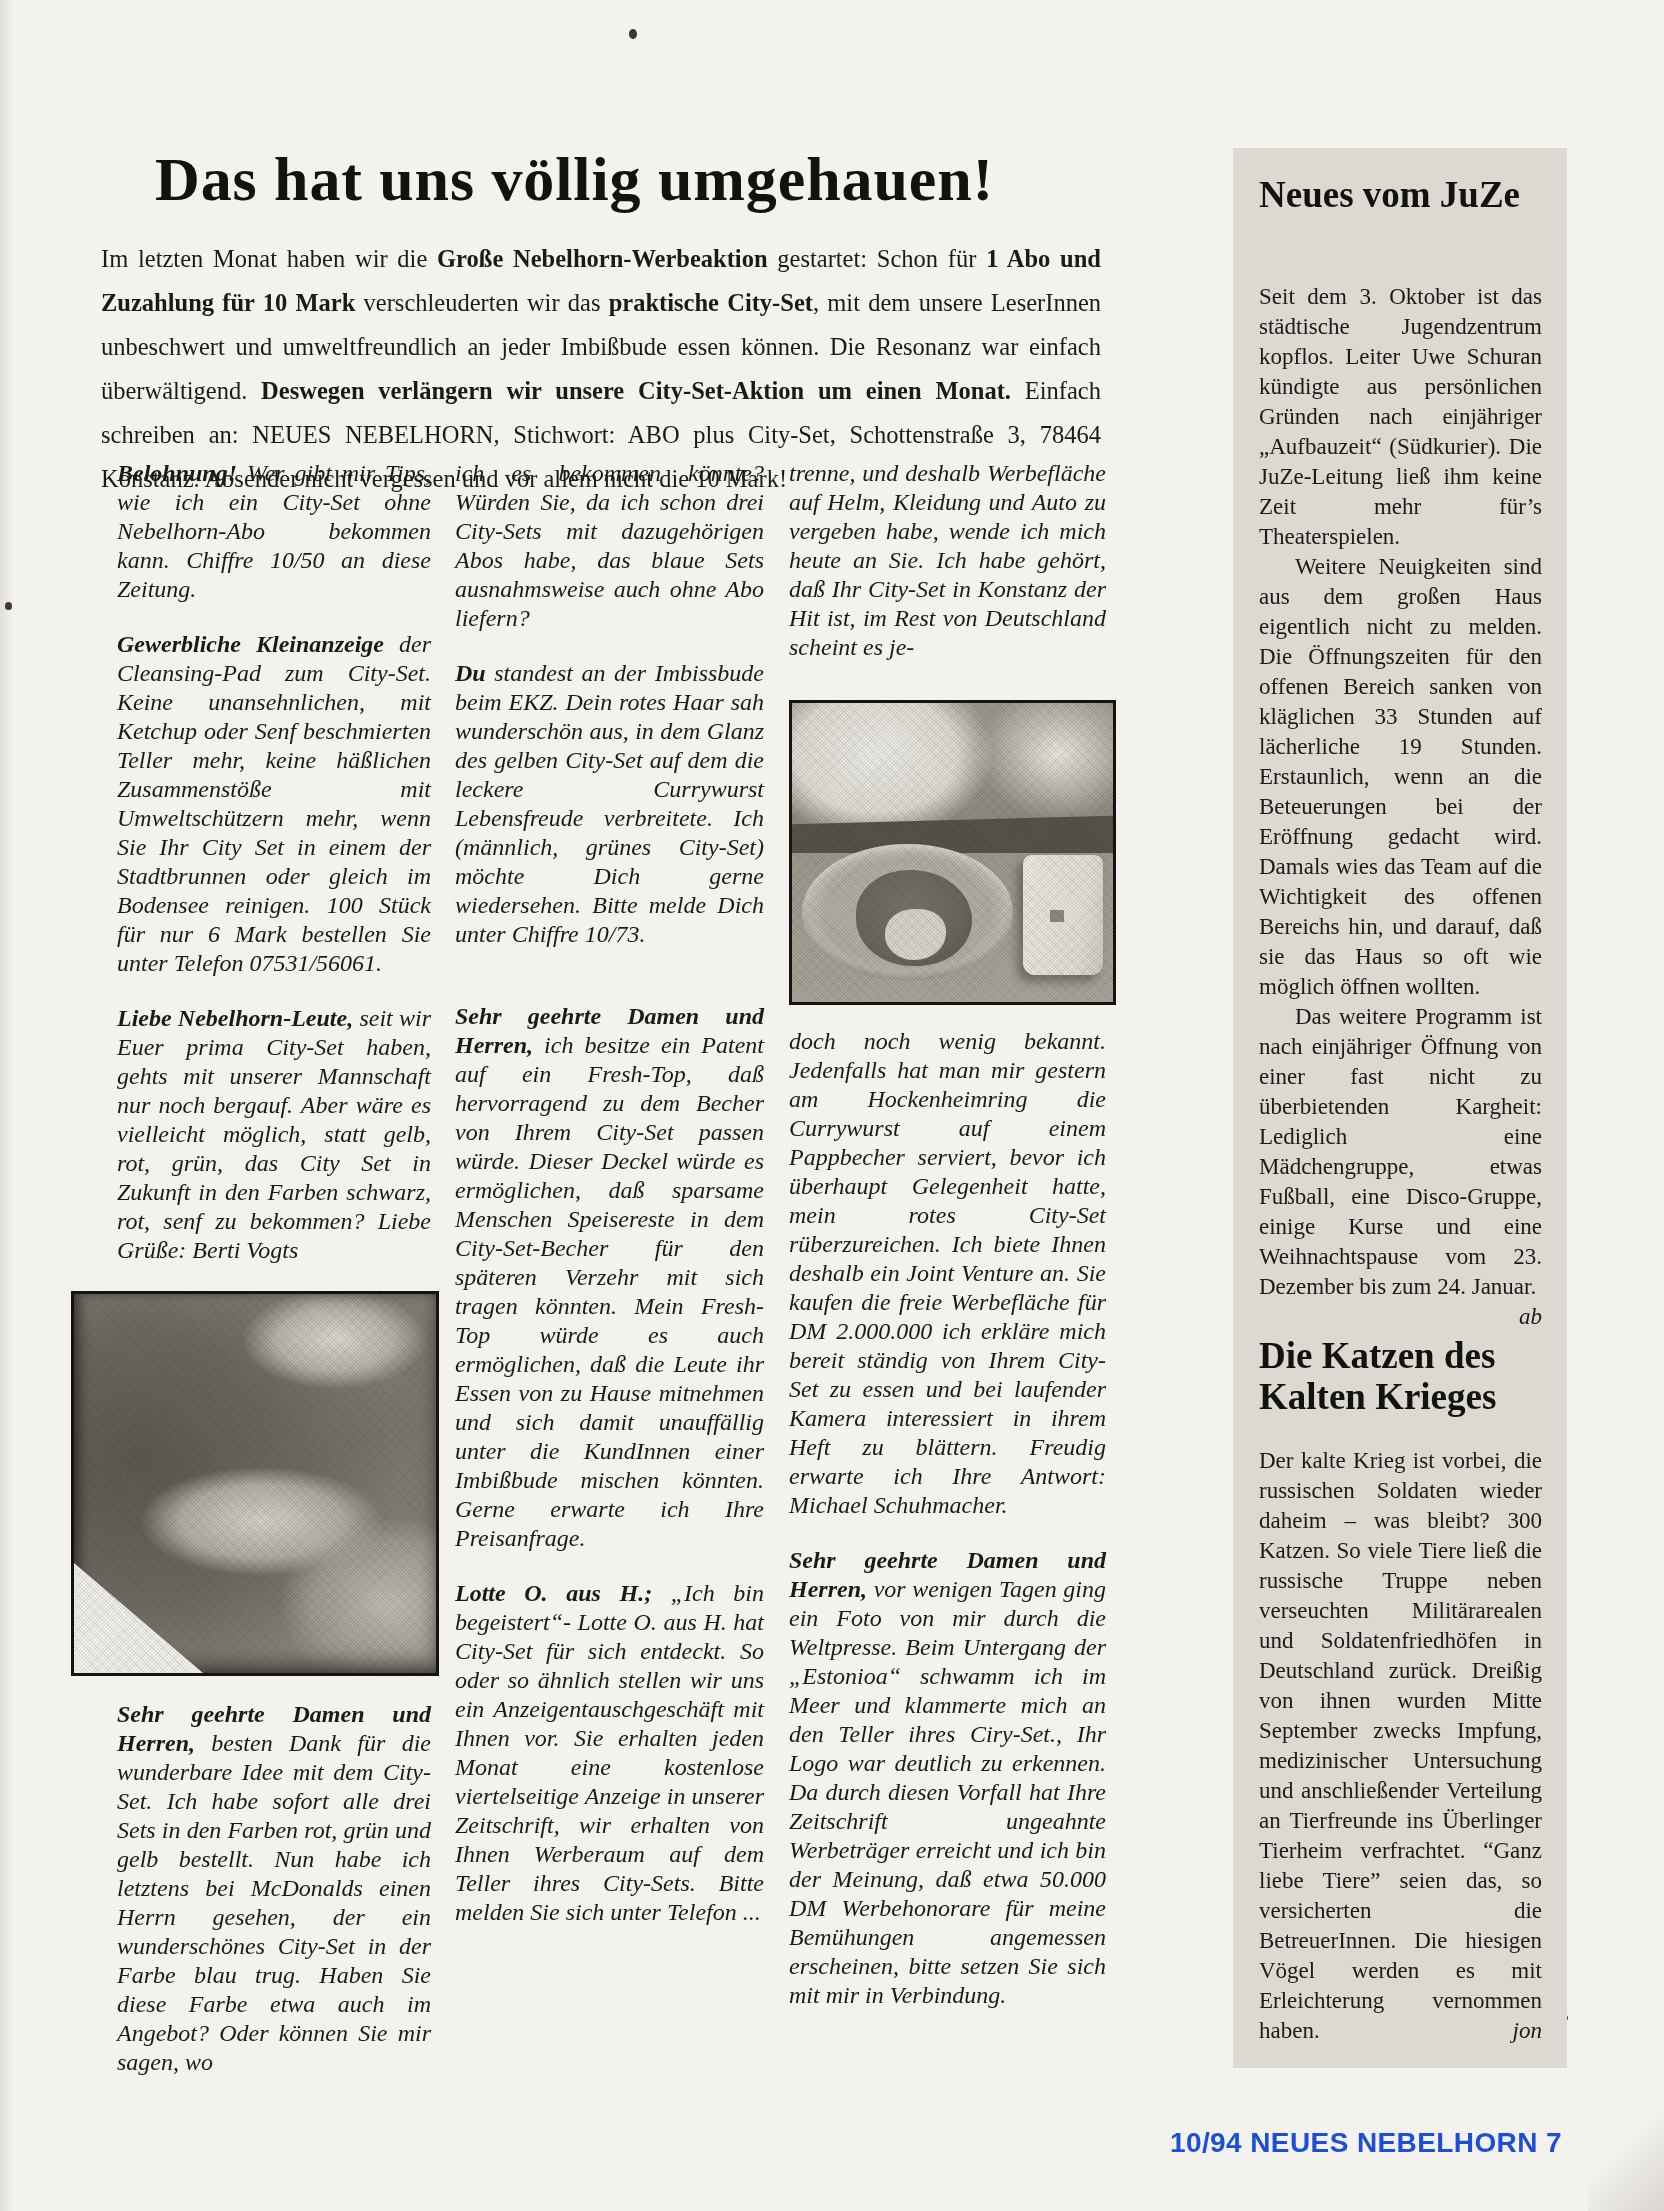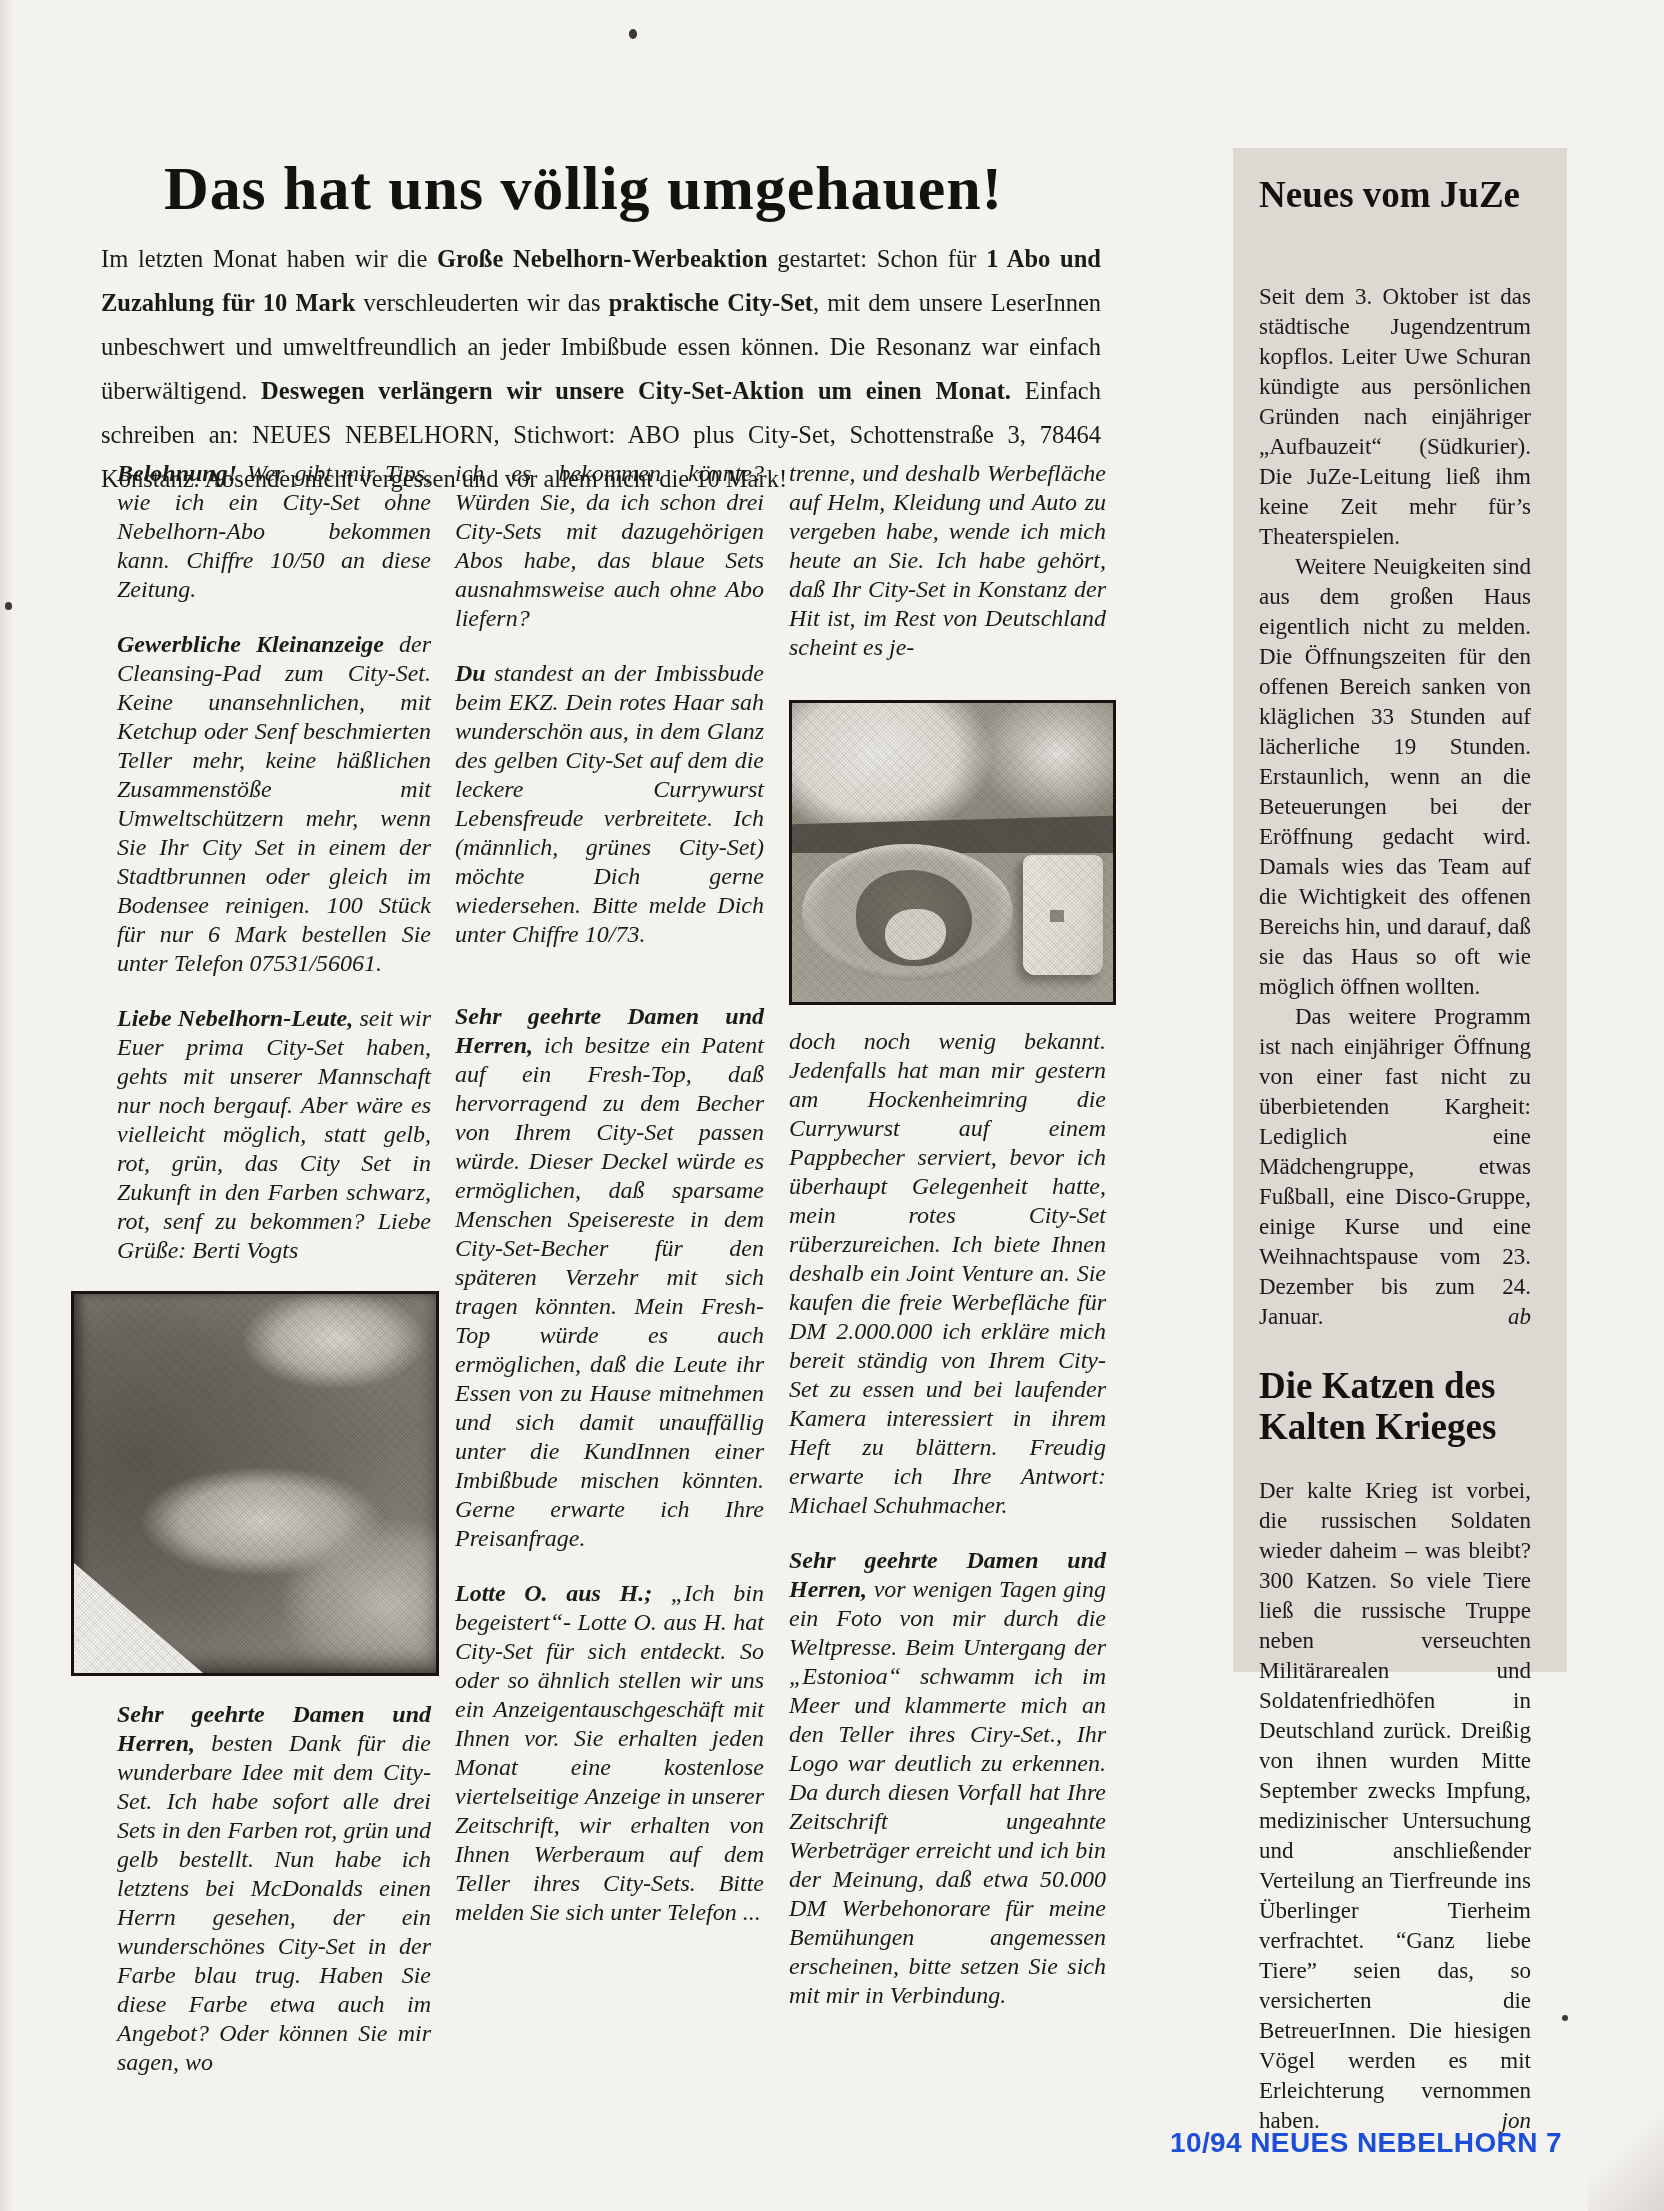--- a/index.html
+++ b/index.html
@@ -15,21 +15,21 @@
   .corner-shade{
     position:absolute;right:0;bottom:0;width:77px;height:112px;
     background:linear-gradient(315deg,#d9d6d1 0%,rgba(217,214,209,0) 60%);
   }
   .artifact{position:absolute;background:#3c3933;border-radius:50%;}
   .dot-a{left:629px;top:29px;width:7.7px;height:9.5px;}
   .dot-b{left:1562px;top:2015px;width:6px;height:6px;}
   .dot-c{left:5.2px;top:602px;width:6.9px;height:7.7px;}
 
   .title{
-    position:absolute;left:148px;top:141px;margin:16px;
+    position:absolute;left:148px;top:141px;margin:7px;
     font-size:62px;line-height:62px;font-weight:700;letter-spacing:0.9px;color:#14120e;
     white-space:nowrap;
   }
   .intro{
     position:absolute;left:101px;top:237px;width:1000px;margin:0;
     font-size:24.5px;line-height:44px;text-align:justify;
   }
   .b{font-weight:700;}
 
   .col{position:absolute;top:459px;text-align:justify;font-size:24px;line-height:29px;}
@@ -85,22 +85,22 @@
   .ph2-spud{position:absolute;left:29%;top:69%;width:19%;height:17%;border-radius:50% 45% 55% 50%;background:#dad6cc;}
   .ph2-cup{
     position:absolute;right:3%;top:51%;width:25%;height:40%;border-radius:8.6px 8.6px 12px 12px;
     background:linear-gradient(100deg,#edeae3 0%,#e4e1da 70%,#cfccc4 100%);
     box-shadow:-5.2px 6.9px 8.6px rgba(30,27,22,0.35);
   }
   .ph2-cup::before{content:"";position:absolute;left:34%;top:46%;width:13.8px;height:12px;background:#8f8b81;}
 
   
   .sidebar{
-    position:absolute;left:1233px;top:148px;width:334px;height:1524px;
-    background:#dcd9d3;box-sizing:border-box;padding:26px 36px 0 26px;
+    position:absolute;left:1233px;top:148px;width:334px;height:1920px;
+    background:#dcd9d3;box-sizing:border-box;padding:26px 25px 0 26px;
   }
   .sidebar h2{font-size:37px;line-height:41px;margin:0 0 67px 0;font-weight:700;color:#14120e;}
   .sidebar h2.katzen{margin:33px 0 29px 0;}
   .sb-para{margin:0;font-size:23px;line-height:30px;text-align:justify;}
   .sb-para.indent{text-indent:36px;}
 
   .footer{
     position:absolute;top:2127px;right:103px;
     font-family:"Liberation Sans","DejaVu Sans",sans-serif;
     font-weight:700;font-size:28px;letter-spacing:0.4px;color:#1d4ed8;white-space:nowrap;

